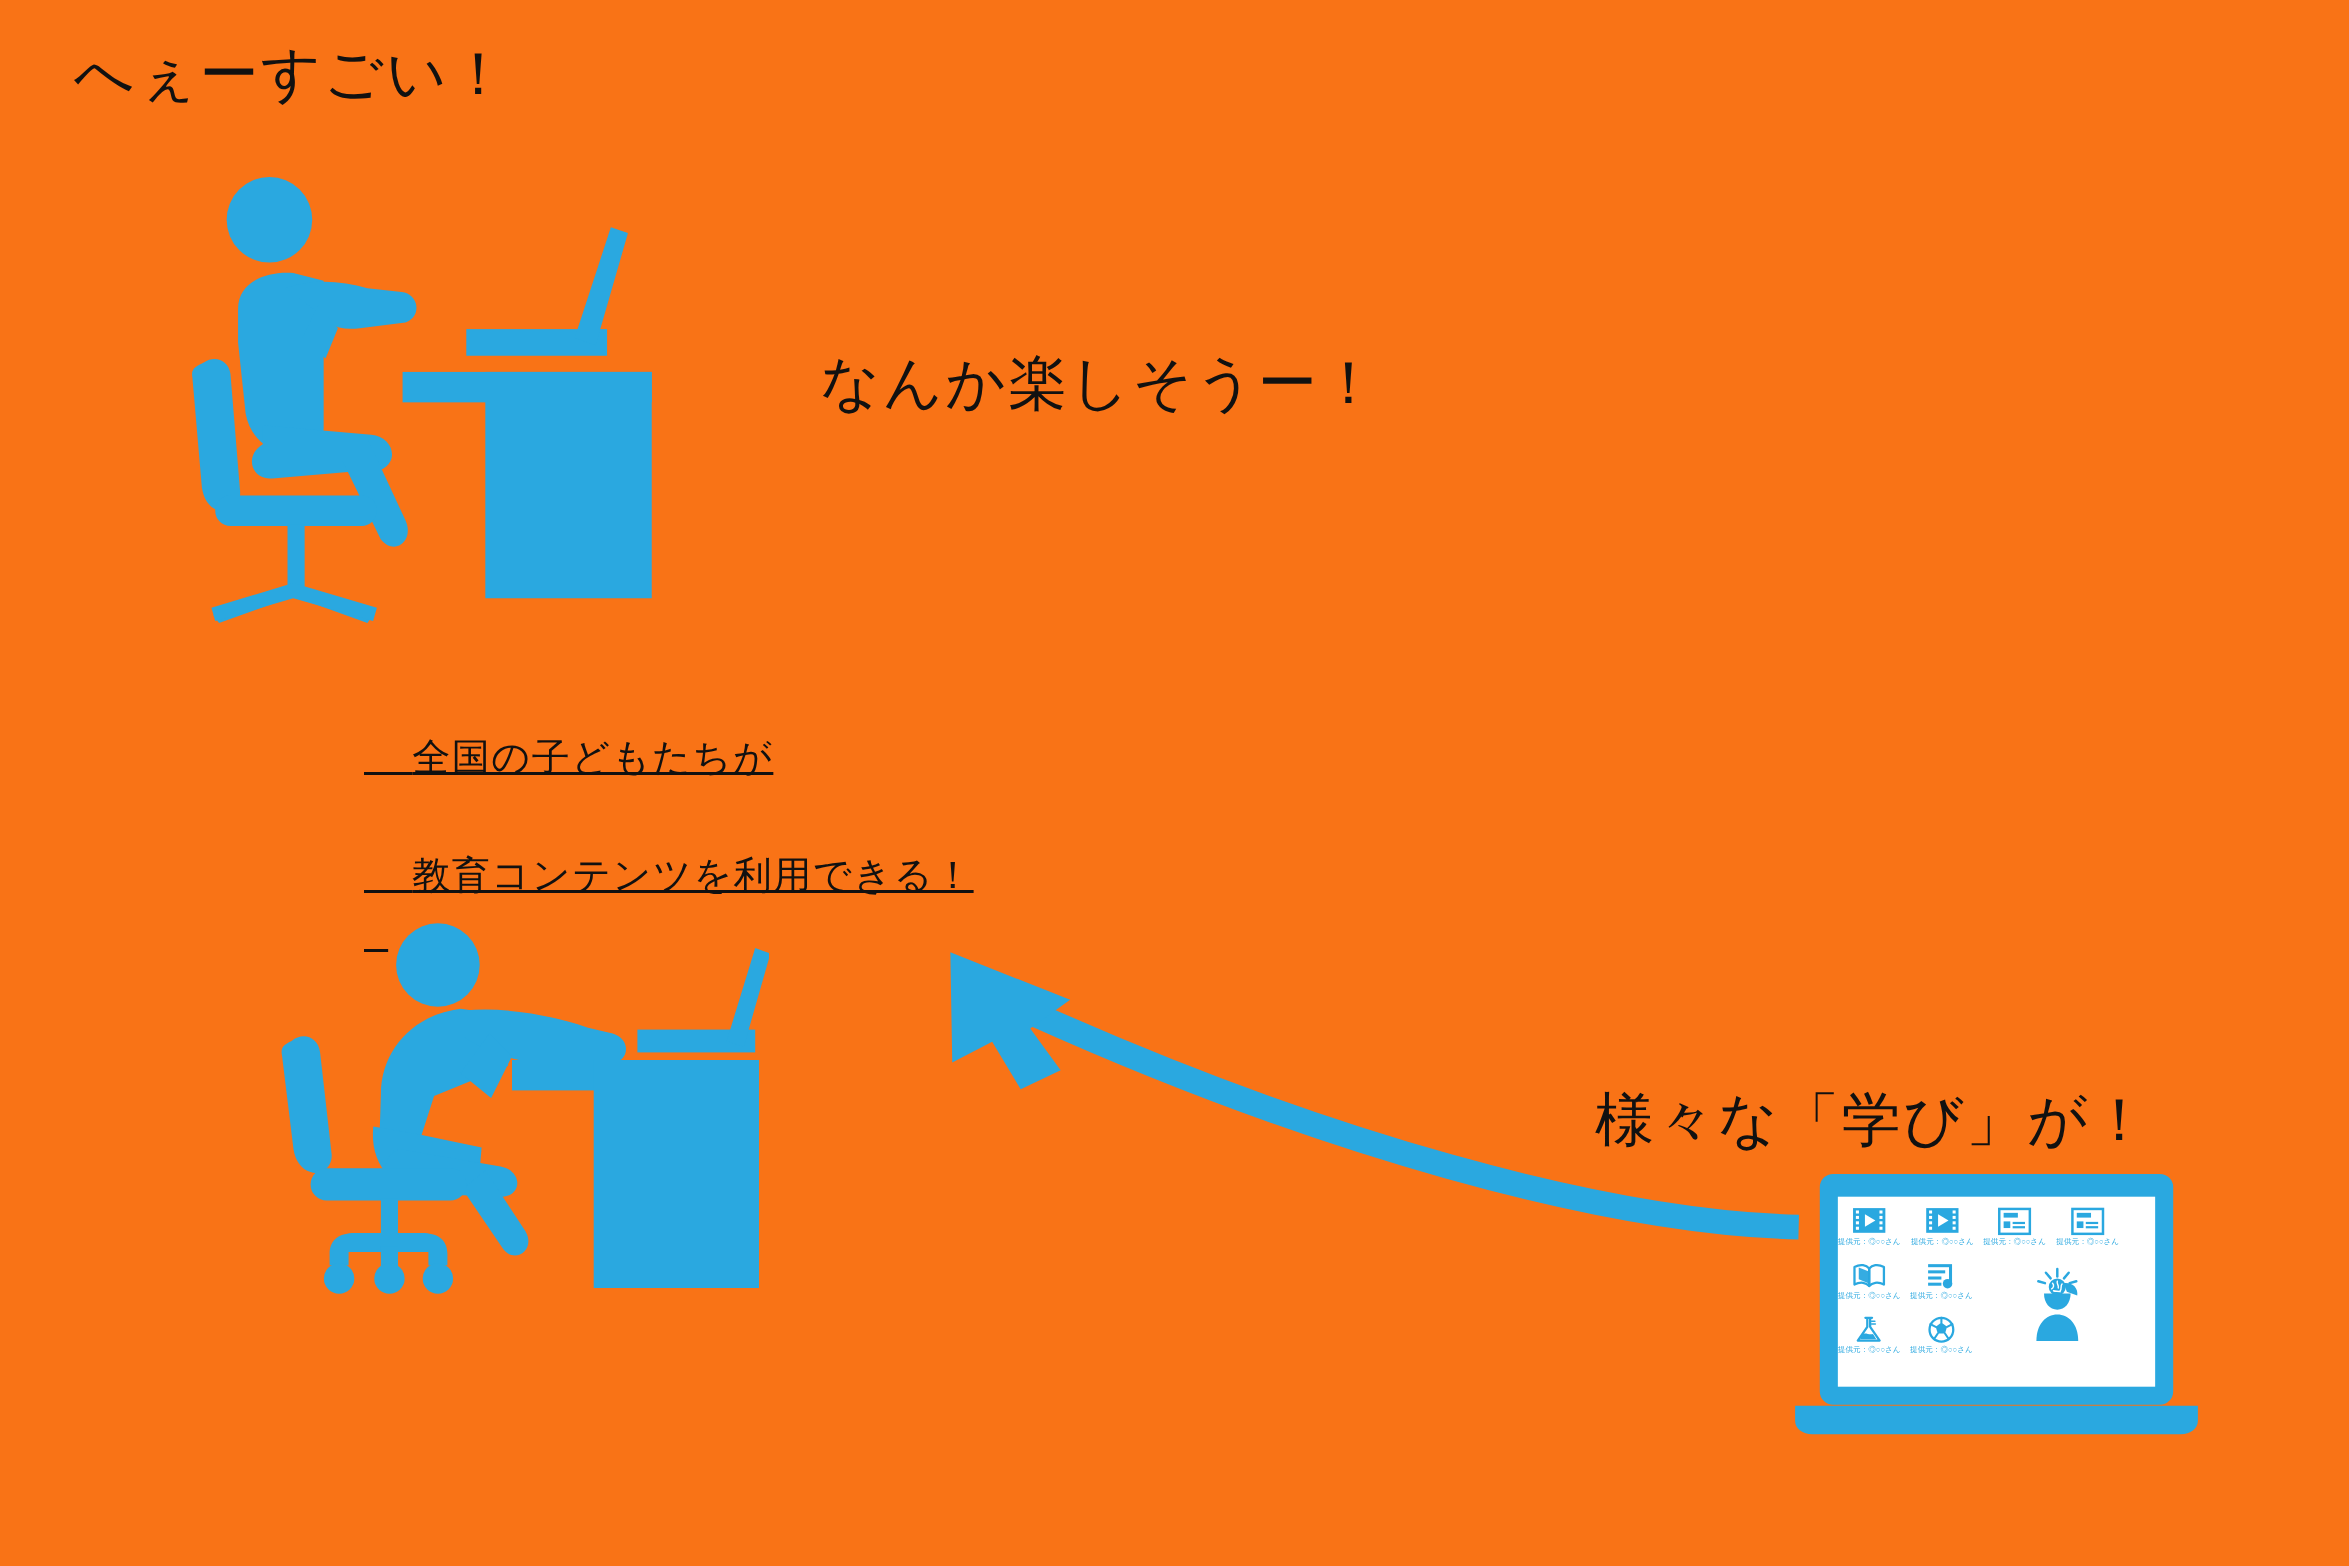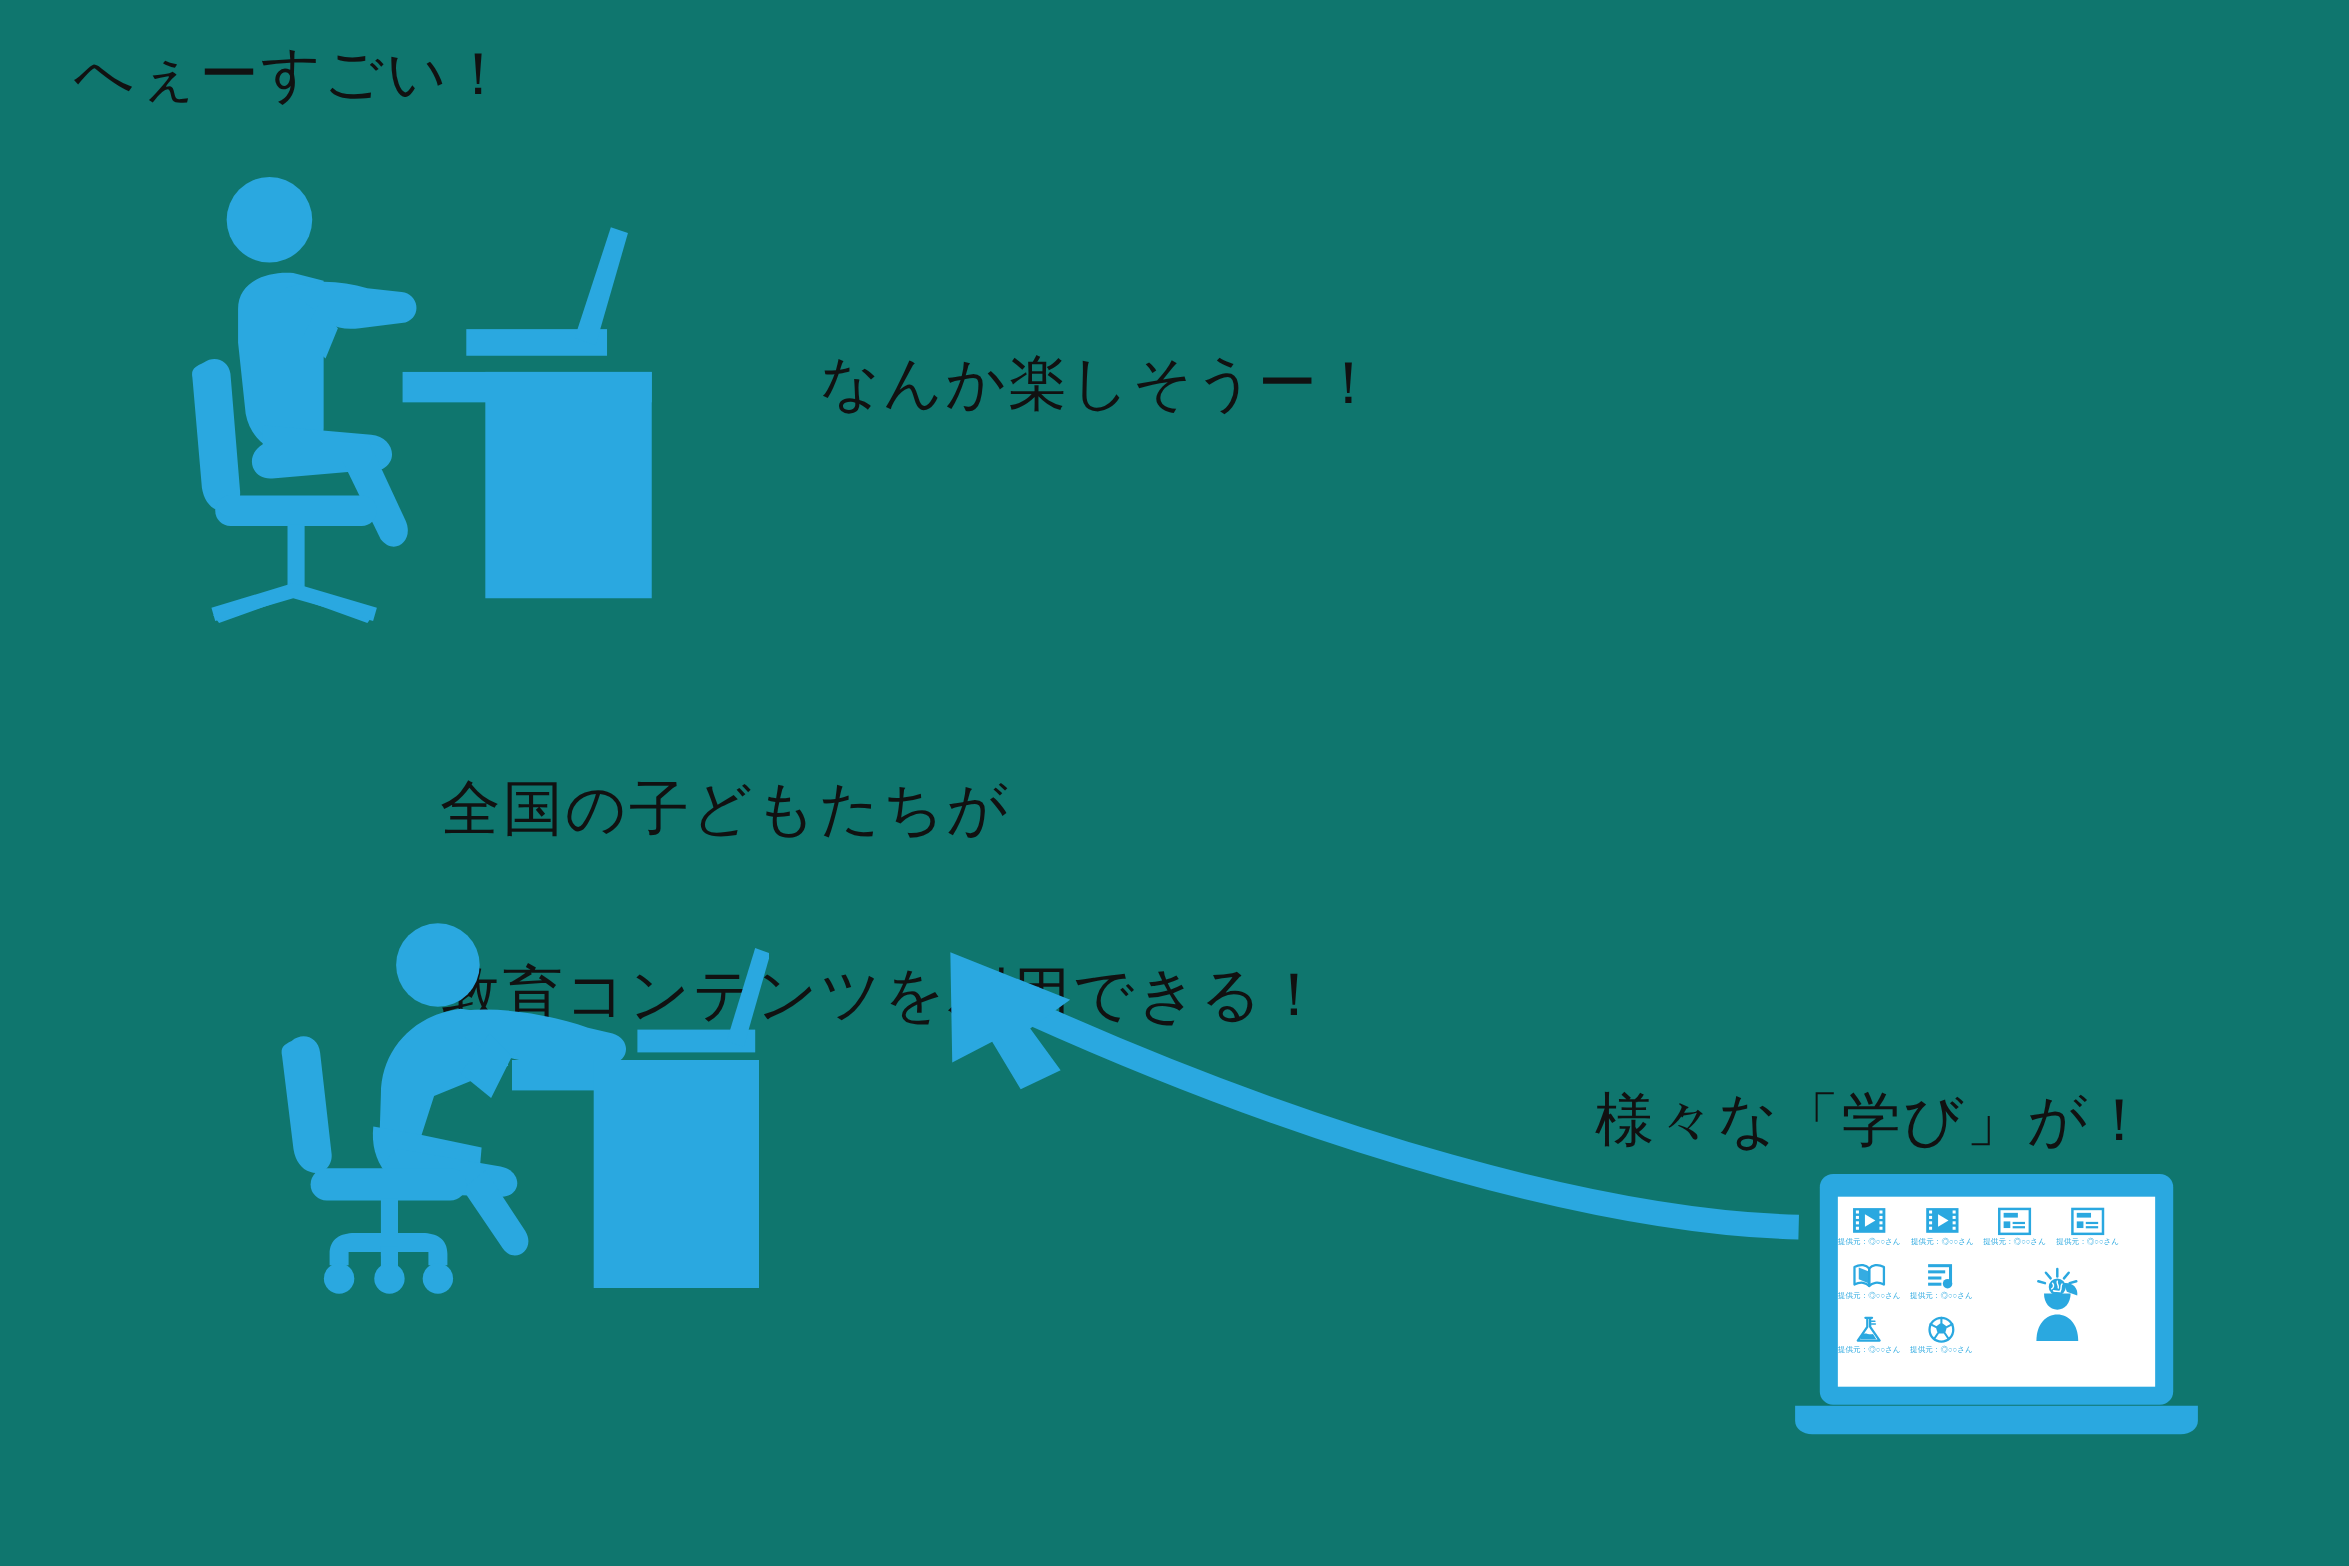--- a/index.html
+++ b/index.html
@@ -4,40 +4,40 @@
 <style>
   html, body {
     margin: 0;
     padding: 0;
     background: #ffffff;
   }
   #canvas {
     position: relative;
     width: 2349px;
     height: 1566px;
-    background: #0f766e;
+    background: #f97316;
     overflow: hidden;
     font-family: "Liberation Sans", "DejaVu Sans", sans-serif;
   }
   .cap {
     position: absolute;
     color: #111111;
     font-weight: 500;
     white-space: pre;
     line-height: 1.55;
     letter-spacing: 0.04em;
     font-family: "Liberation Sans", "DejaVu Sans", sans-serif;
   }
   .svgwrap { position: absolute; }
   .svgwrap svg { display: block; }
 
   
   #cap-wow      { left: 74px;   top: 28.5px;   font-size: 59px; }
   #cap-fun      { left: 820px;  top: 338px;  font-size: 59px; }
-  #cap-nation   { left: 364px;  top: 669px;  font-size: 60px; }
+  #cap-nation   { left: 364px;  top: 669px;  font-size: 38px; text-decoration: underline; }
   #cap-kidview  { left: 1536px; top: 892px;  font-size: 59px; text-align: left; }
   #cap-kidview .l2 { display:block; padding-left: 59px; }
   #cap-worry    { left: 285px;  top: 1349px; font-size: 59px; }
 
   
   #person-top   { left: 181px;  top: 176px;  }
   #person-bot   { left: 274px;  top: 908px;  }
   #arrow        { left: 918px;  top: 937px;  }
   #laptop       { left: 1793px; top: 1172px; }
 </style>

